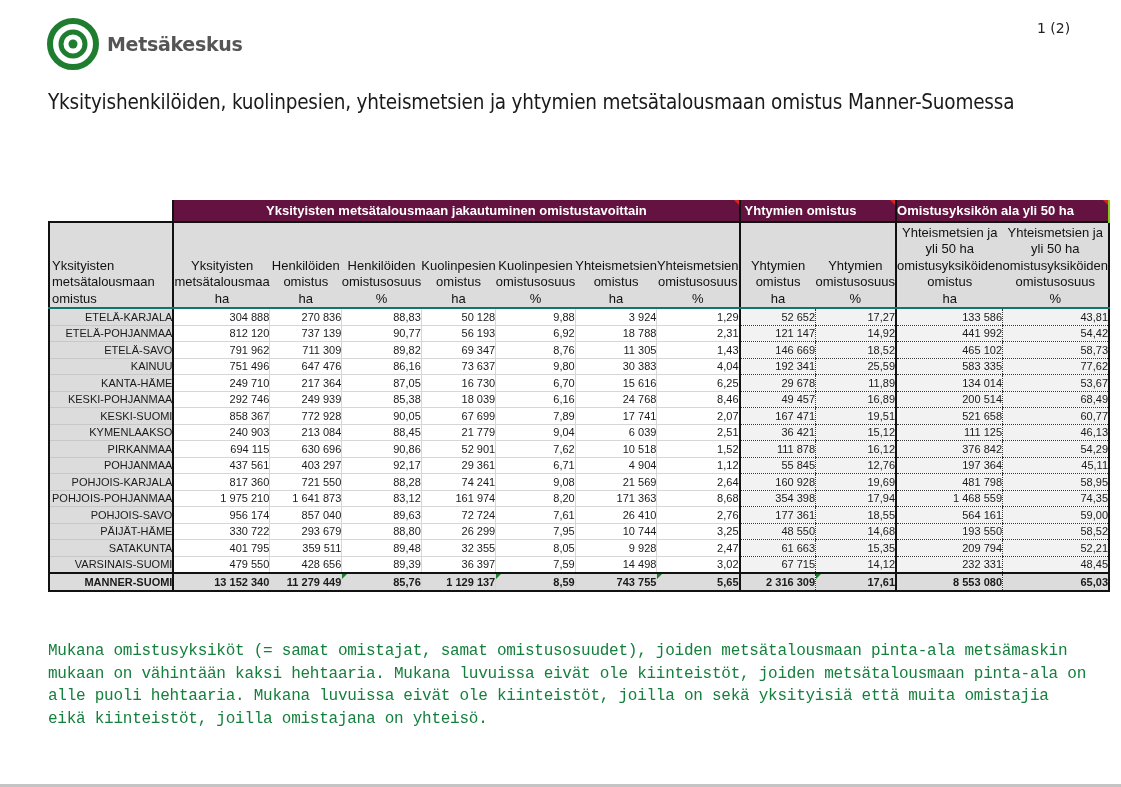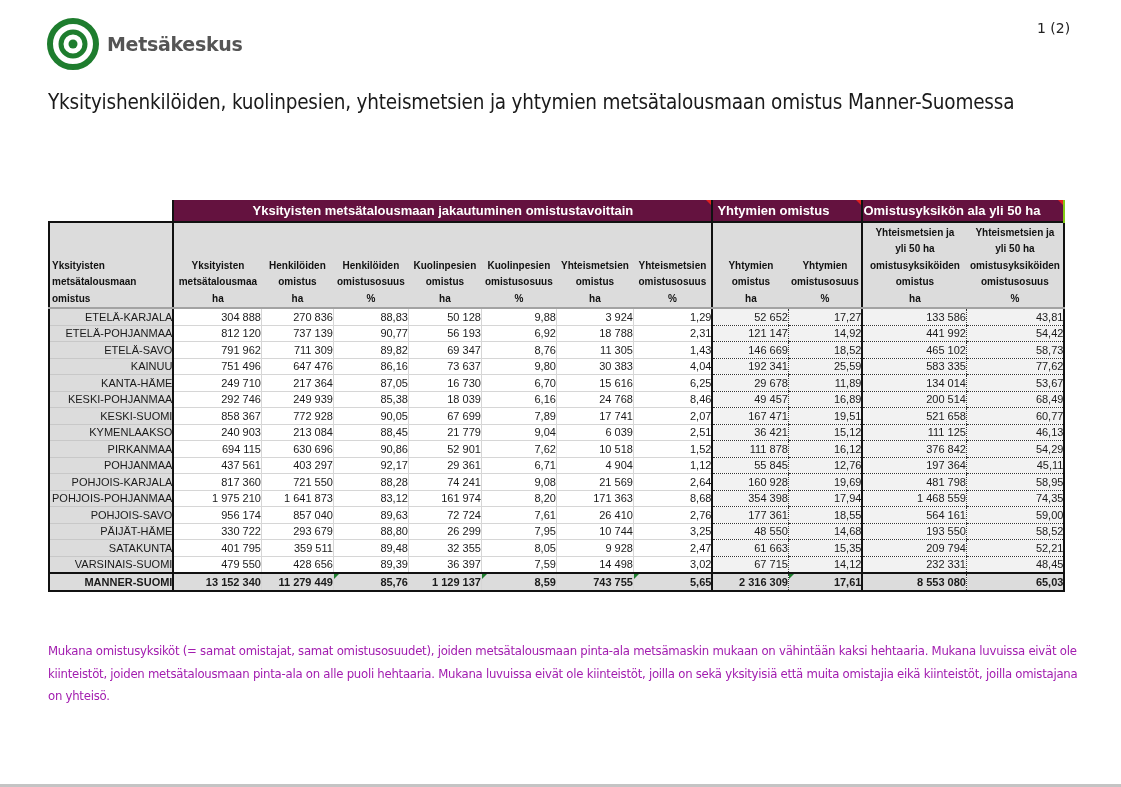--- a/index.html
+++ b/index.html
@@ -3,27 +3,27 @@
 <meta charset="utf-8">
 <style>
   html, body { margin:0; padding:0; background:#ffffff; }
   body { width:1121px; height:787px; position:relative; overflow:hidden; font-family:"DejaVu Sans", sans-serif; color:#1a1a1a; }
   .page-bottom { position:absolute; left:0; right:0; top:784px; height:3px; background:#c4c4c4; }
   .logo { position:absolute; left:47px; top:18px; display:flex; align-items:center;text-align:right; }
   .logo svg { width:52px; height:52px; }
   .logo-text { font-family:"DejaVu Sans", sans-serif; font-weight:bold; font-size:19px; color:#555; margin-left:8px; letter-spacing:-0.3px; }
   .page-num { position:absolute; left:1037px; top:20px; font-size:14px; color:#222; }
   .title { position:absolute; left:48px; top:88px; width:1020px; font-size:20.5px; line-height:29px; color:#1a1a1a; font-family:"DejaVu Sans Condensed","DejaVu Sans", sans-serif; font-stretch:condensed; letter-spacing:-0.2px; }
-  .footnote { position:absolute; left:48px; top:640px; width:1040px; font-size:13px; line-height:22.5px; color:#a21caf; font-stretch:condensed; letter-spacing:-0.25px; }
+  .footnote { position:absolute; left:48px; top:640px; width:1040px; font-size:16px; line-height:22.5px; color:#15803d; font-stretch:condensed; letter-spacing:-0.25px;font-family:Liberation Mono, monospace; }
 
   table.t { position:absolute; left:48px; top:200px; border-collapse:collapse; table-layout:fixed; font-family:"Liberation Sans", sans-serif; font-stretch:condensed; }
   table.t td, table.t th { padding:0; overflow:hidden; white-space:nowrap; }
   .grp th { height:21px; background:#64123f; color:#fff; font-size:13px; font-weight:bold; text-align:center; border-left:2px solid #111; border-top:0; }
   .grp th.blank { background:#fff; border:0; }
-  .hdr th { height:84px; background:#dcdcdc; font-size:10px; font-weight:bold; line-height:16.5px; text-align:center; vertical-align:bottom; color:#111; border-top:2px solid #111; border-bottom:2px solid #a3a3a3; padding-bottom:1px; }
+  .hdr th { height:84px; background:#dcdcdc; font-size:13px; font-weight:normal; line-height:16.5px; text-align:center; vertical-align:bottom; color:#111; border-top:2px solid #111; border-bottom:2px solid #0f766e; padding-bottom:1px; }
   .hdr th.first { text-align:left; padding-left:2px; border-left:2px solid #111; border-right:2px solid #111; }
   .hdr th.sep { border-left:2px solid #111; }
   .hdr th.last { border-right:2px solid #111; }
   tbody td { height:15.5px; font-size:11px; text-align:right; padding-right:4px; border-bottom:1px solid #d6d6d6; border-left:1px solid #d6d6d6; background:#fff; color:#1a1a1a; }
   tbody td.region { text-align:right; padding-left:2px; background:#dcdcdc; border-left:2px solid #111; border-right:2px solid #111; border-bottom:1px solid #c8c8c8; }
   tbody td.sep { border-left:2px solid #111; }
   tbody td.g2, tbody td.g3 { background:#f2f2f2; border-bottom:1px dotted #333; }
   tbody td.g2b, tbody td.g3b { border-left:1px dotted #333; }
   tbody td.last { border-right:2px solid #111; }
   tr.total td { background:#dcdcdc; font-weight:bold; border-top:2px solid #111; border-bottom:2px solid #111; height:16px; }

